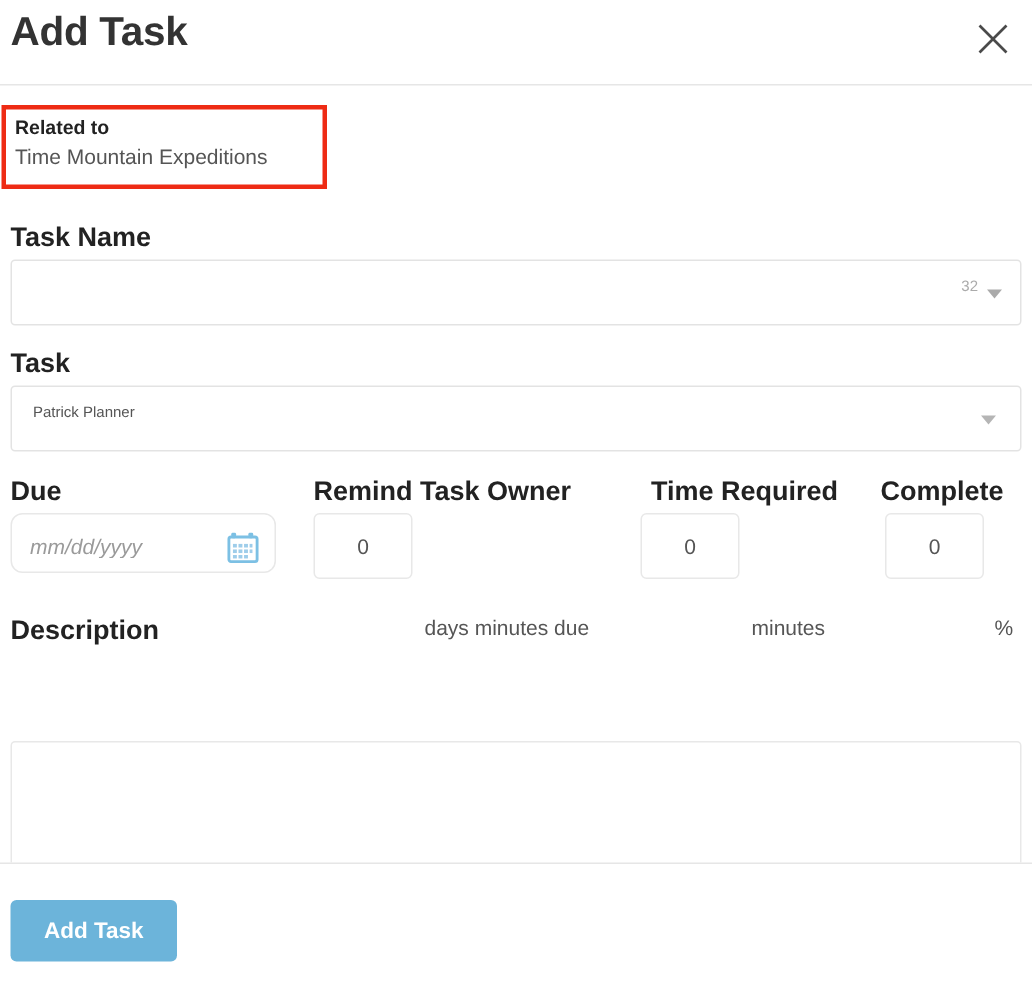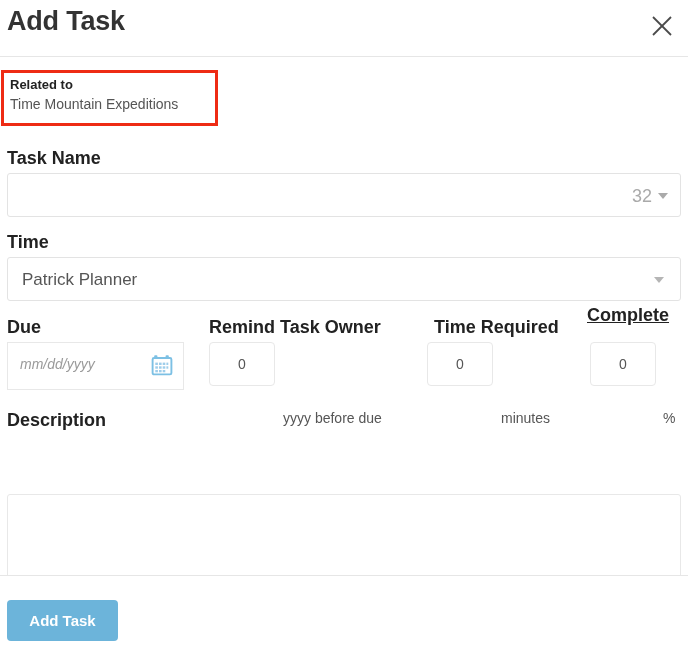--- a/index.html
+++ b/index.html
@@ -74,54 +74,54 @@
   }
   #task-name-input {
     position: absolute; left: 0; top: 0;
     width: 600px; height: 42px;
     border: none; background: transparent;
     font-family: "Liberation Sans", sans-serif;
     font-size: 14px; color: #555; padding: 0 10px; outline: none;
   }
   .char-count {
     position: absolute; right: 28px; top: 12px;
-    font-size: 18px; color: #aaaaaa;
+    font-size: 10px; color: #aaaaaa;
   }
   .mini-caret {
     position: absolute; right: 12px; top: 19px;
     width: 0; height: 0;
     border-left: 5px solid transparent;
     border-right: 5px solid transparent;
     border-top: 6px solid #aaaaaa;
   }
 
   
   #owner-wrap {
     position: absolute; left: 7px; top: 200px;
     width: 674px; height: 44px;
     border: 1px solid #e3e3e3; border-radius: 3px;
     background: #ffffff;
   }
   #owner-value {
     position: absolute; left: 14px; top: 12px;
-    font-size: 17px; color: #555555;
+    font-size: 10px; color: #555555;
   }
   .sel-caret {
     position: absolute; right: 16px; top: 19px;
     width: 0; height: 0;
     border-left: 5px solid transparent;
     border-right: 5px solid transparent;
     border-top: 6px solid #b5b5b5;
   }
 
   
   #due-wrap {
     position: absolute; left: 7px; top: 285px;
-    width: 177px; height: 48px;
-    border: 1px solid #e8e8e8; border-radius: 0;
+    width: 177px; height: 40px;
+    border: 1px solid #e8e8e8; border-radius: 8px;
     background: #ffffff;
   }
   #due-input {
     position: absolute; left: 0; top: 0;
     width: 135px; height: 42px;
     border: none; background: transparent;
     font-family: "Liberation Sans", sans-serif;
     font-size: 14px; font-style: italic; color: #9a9a9a;
     padding: 0 12px; outline: none;
   }
@@ -208,21 +208,21 @@
       <div class="related-value">Time Mountain Expeditions</div>
     </div>
 
     <div class="field-label" style="left:7px; top:91px;">Task Name</div>
     <div id="task-name-wrap">
       <input id="task-name-input" type="text" value="" placeholder="" style="">
       <span class="char-count">32</span>
       <span class="mini-caret"></span>
     </div>
 
-    <div class="field-label" style="left:7px; top:175px;">Time</div>
+    <div class="field-label" style="left:7px; top:175px;">Task</div>
     <div id="owner-wrap">
       <span id="owner-value">Patrick Planner</span>
       <span class="sel-caret"></span>
     </div>
 
     <div class="field-label" style="left:7px; top:260px;">Due</div>
     <div id="due-wrap">
       <input id="due-input" type="text" value="" placeholder="mm/dd/yyyy" style="">
       <span class="cal-icon">
         <svg width="22" height="22" viewBox="0 0 22 22" aria-hidden="true">
@@ -239,27 +239,27 @@
           <rect x="15.4" y="12.3" width="1.9" height="2.4" fill="#9ecdea"></rect>
           <rect x="4.3" y="16.0" width="2.6" height="2.3" fill="#9ecdea"></rect>
           <rect x="8.0" y="16.0" width="2.6" height="2.3" fill="#9ecdea"></rect>
           <rect x="11.7" y="16.0" width="2.6" height="2.3" fill="#9ecdea"></rect>
         </svg>
       </span>
     </div>
 
     <div class="field-label" style="left:209px; top:260px;text-align:center;">Remind Task Owner</div>
     <input class="num-input" style="left: 209px; top: 285px; width: 66px;" type="text" value="0">
-    <span class="unit-text" style="left:283px; top:353px;">yyyy before due</span>
+    <span class="unit-text" style="left:283px; top:353px;">days minutes due</span>
 
     <div class="field-label" style="left:434px; top:260px;">Time Required</div>
     <input class="num-input" style="left: 427px; top: 285px; width: 66px;" type="text" value="0">
     <span class="unit-text" style="left:501px; top:353px;">minutes</span>
 
-    <div class="field-label" style="left:587px; top:248px;text-decoration:underline;">Complete</div>
+    <div class="field-label" style="left:587px; top:260px;">Complete</div>
     <input class="num-input" style="left: 590px; top: 285px; width: 66px;" type="text" value="0">
     <span class="unit-text" style="left:663px; top:353px;">%</span>
 
     <div class="field-label" style="left:7px; top:353px;">Description</div>
     <textarea id="desc-area" placeholder="" style=""></textarea>
   </div>
 
   <div class="dlg-footer">
     <button class="btn" id="btn-add" style="background: rgb(108, 180, 218);">Add Task</button>
   </div>

